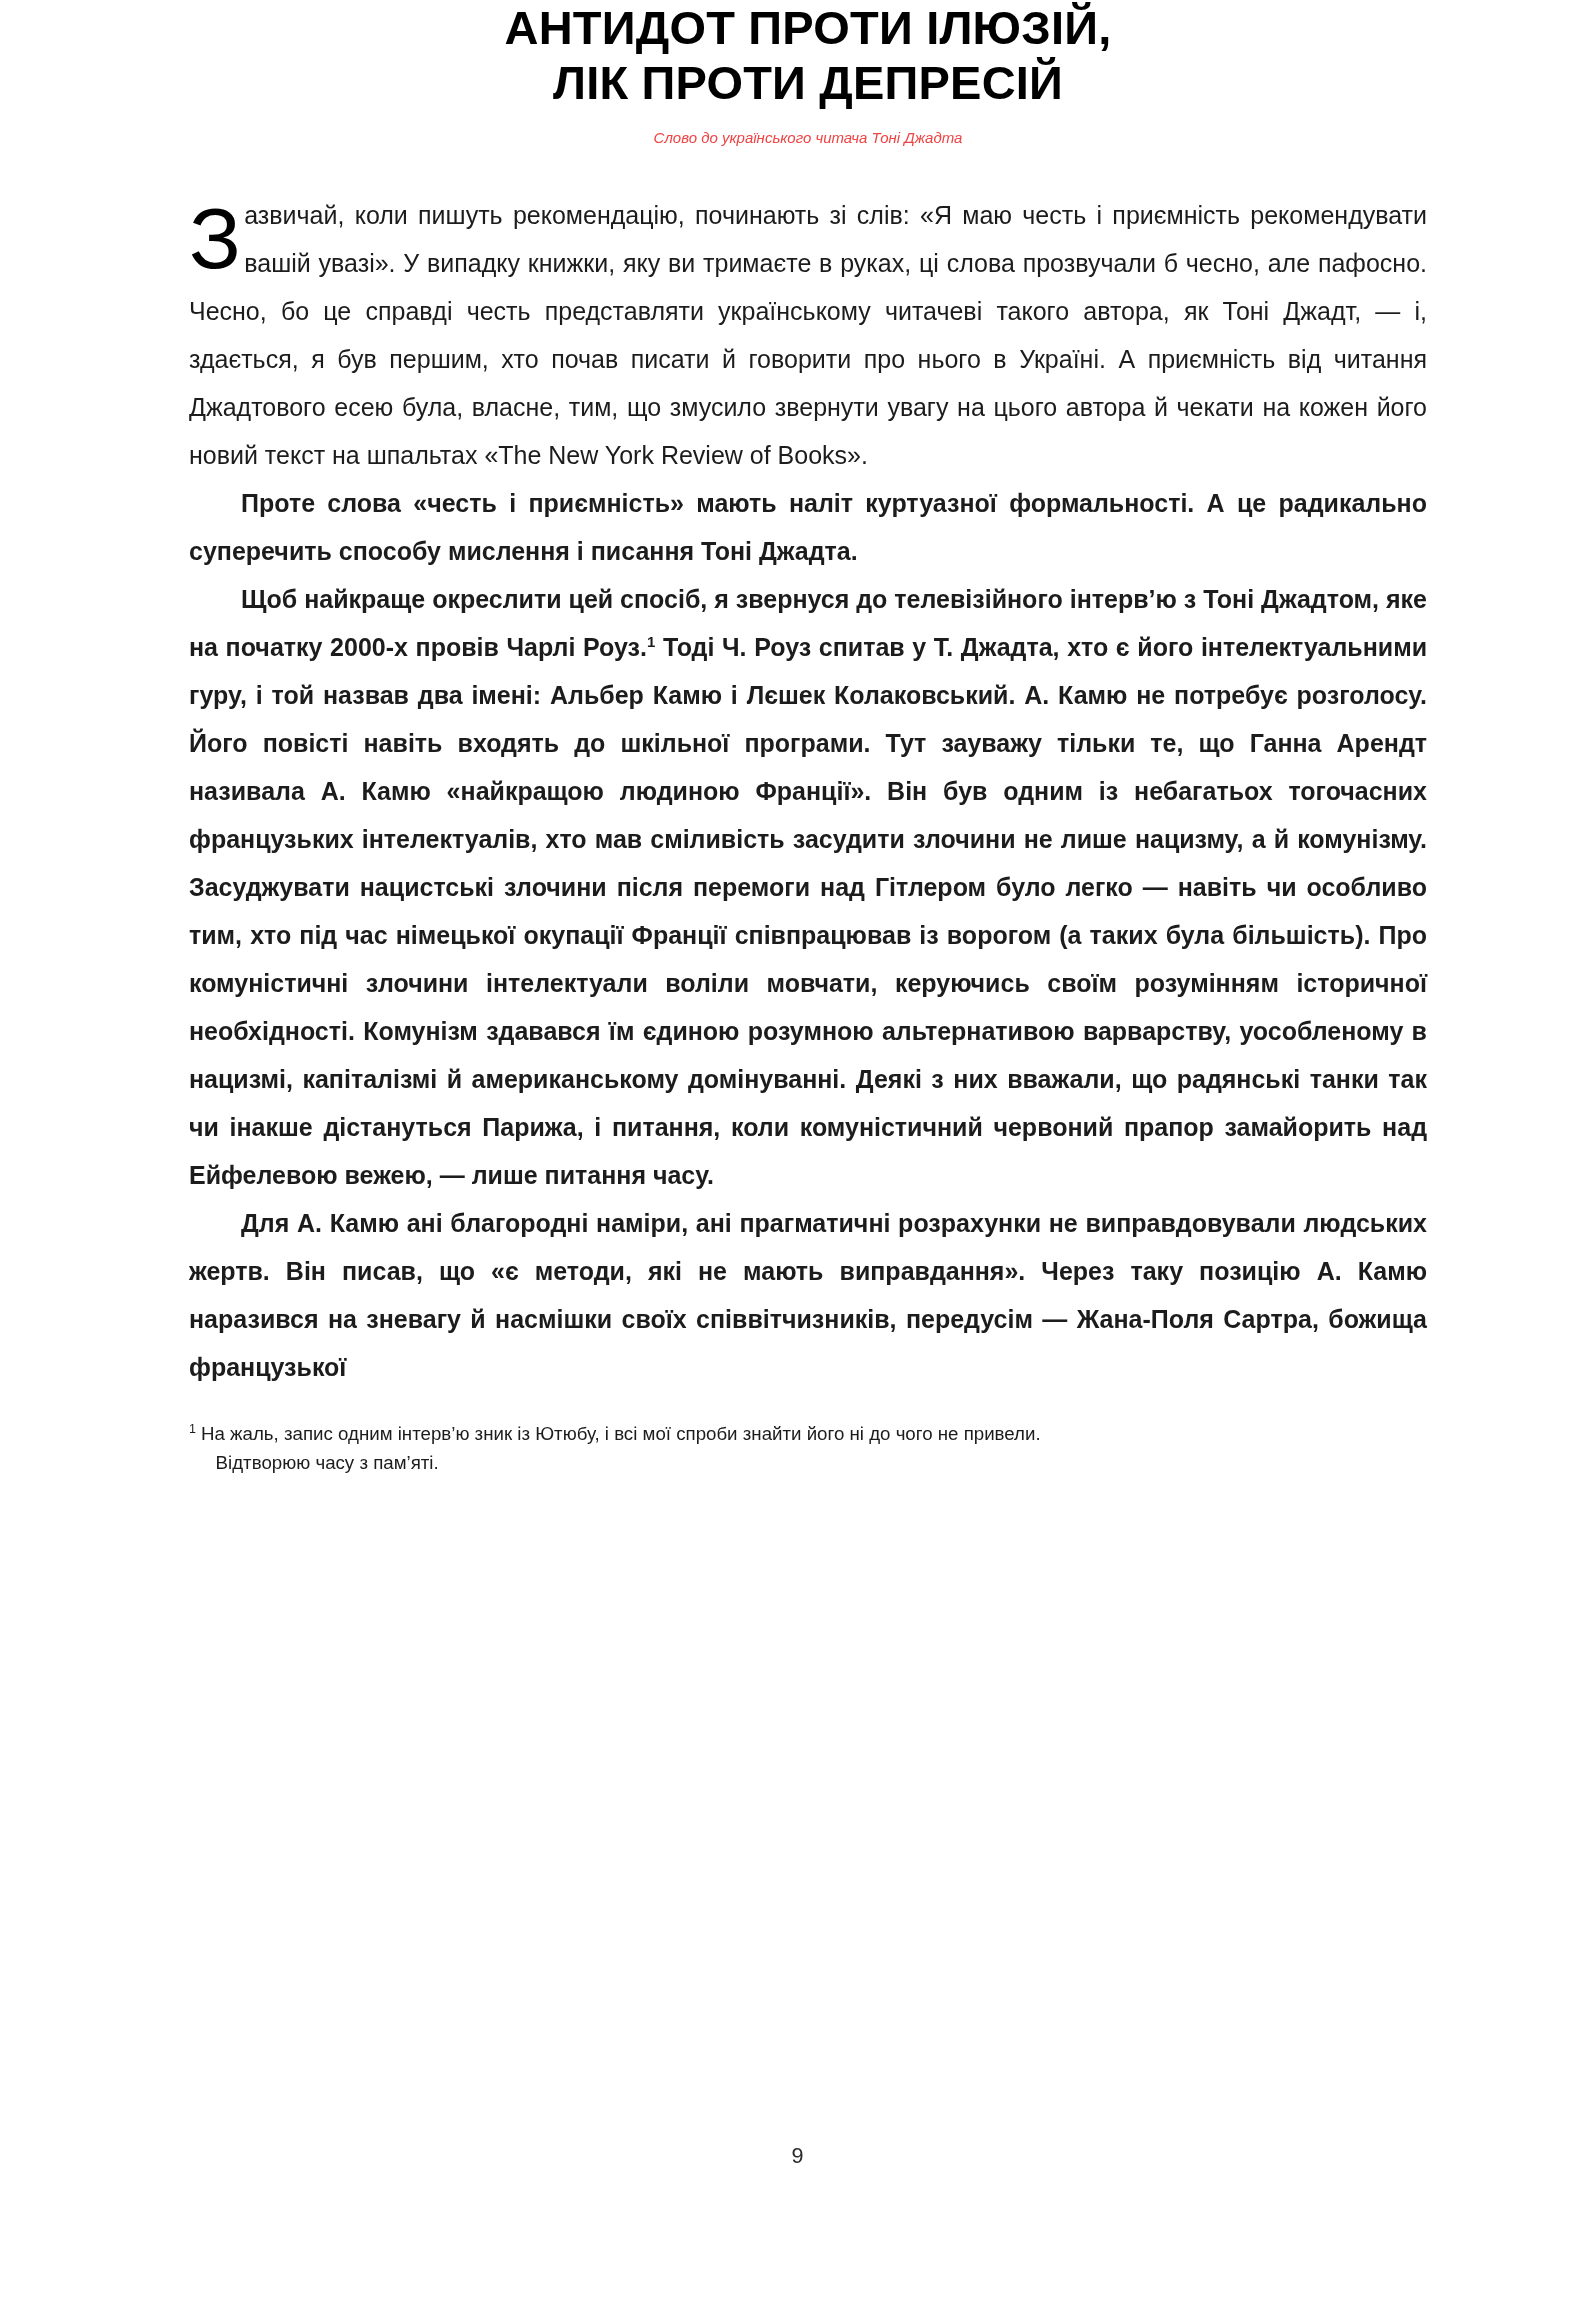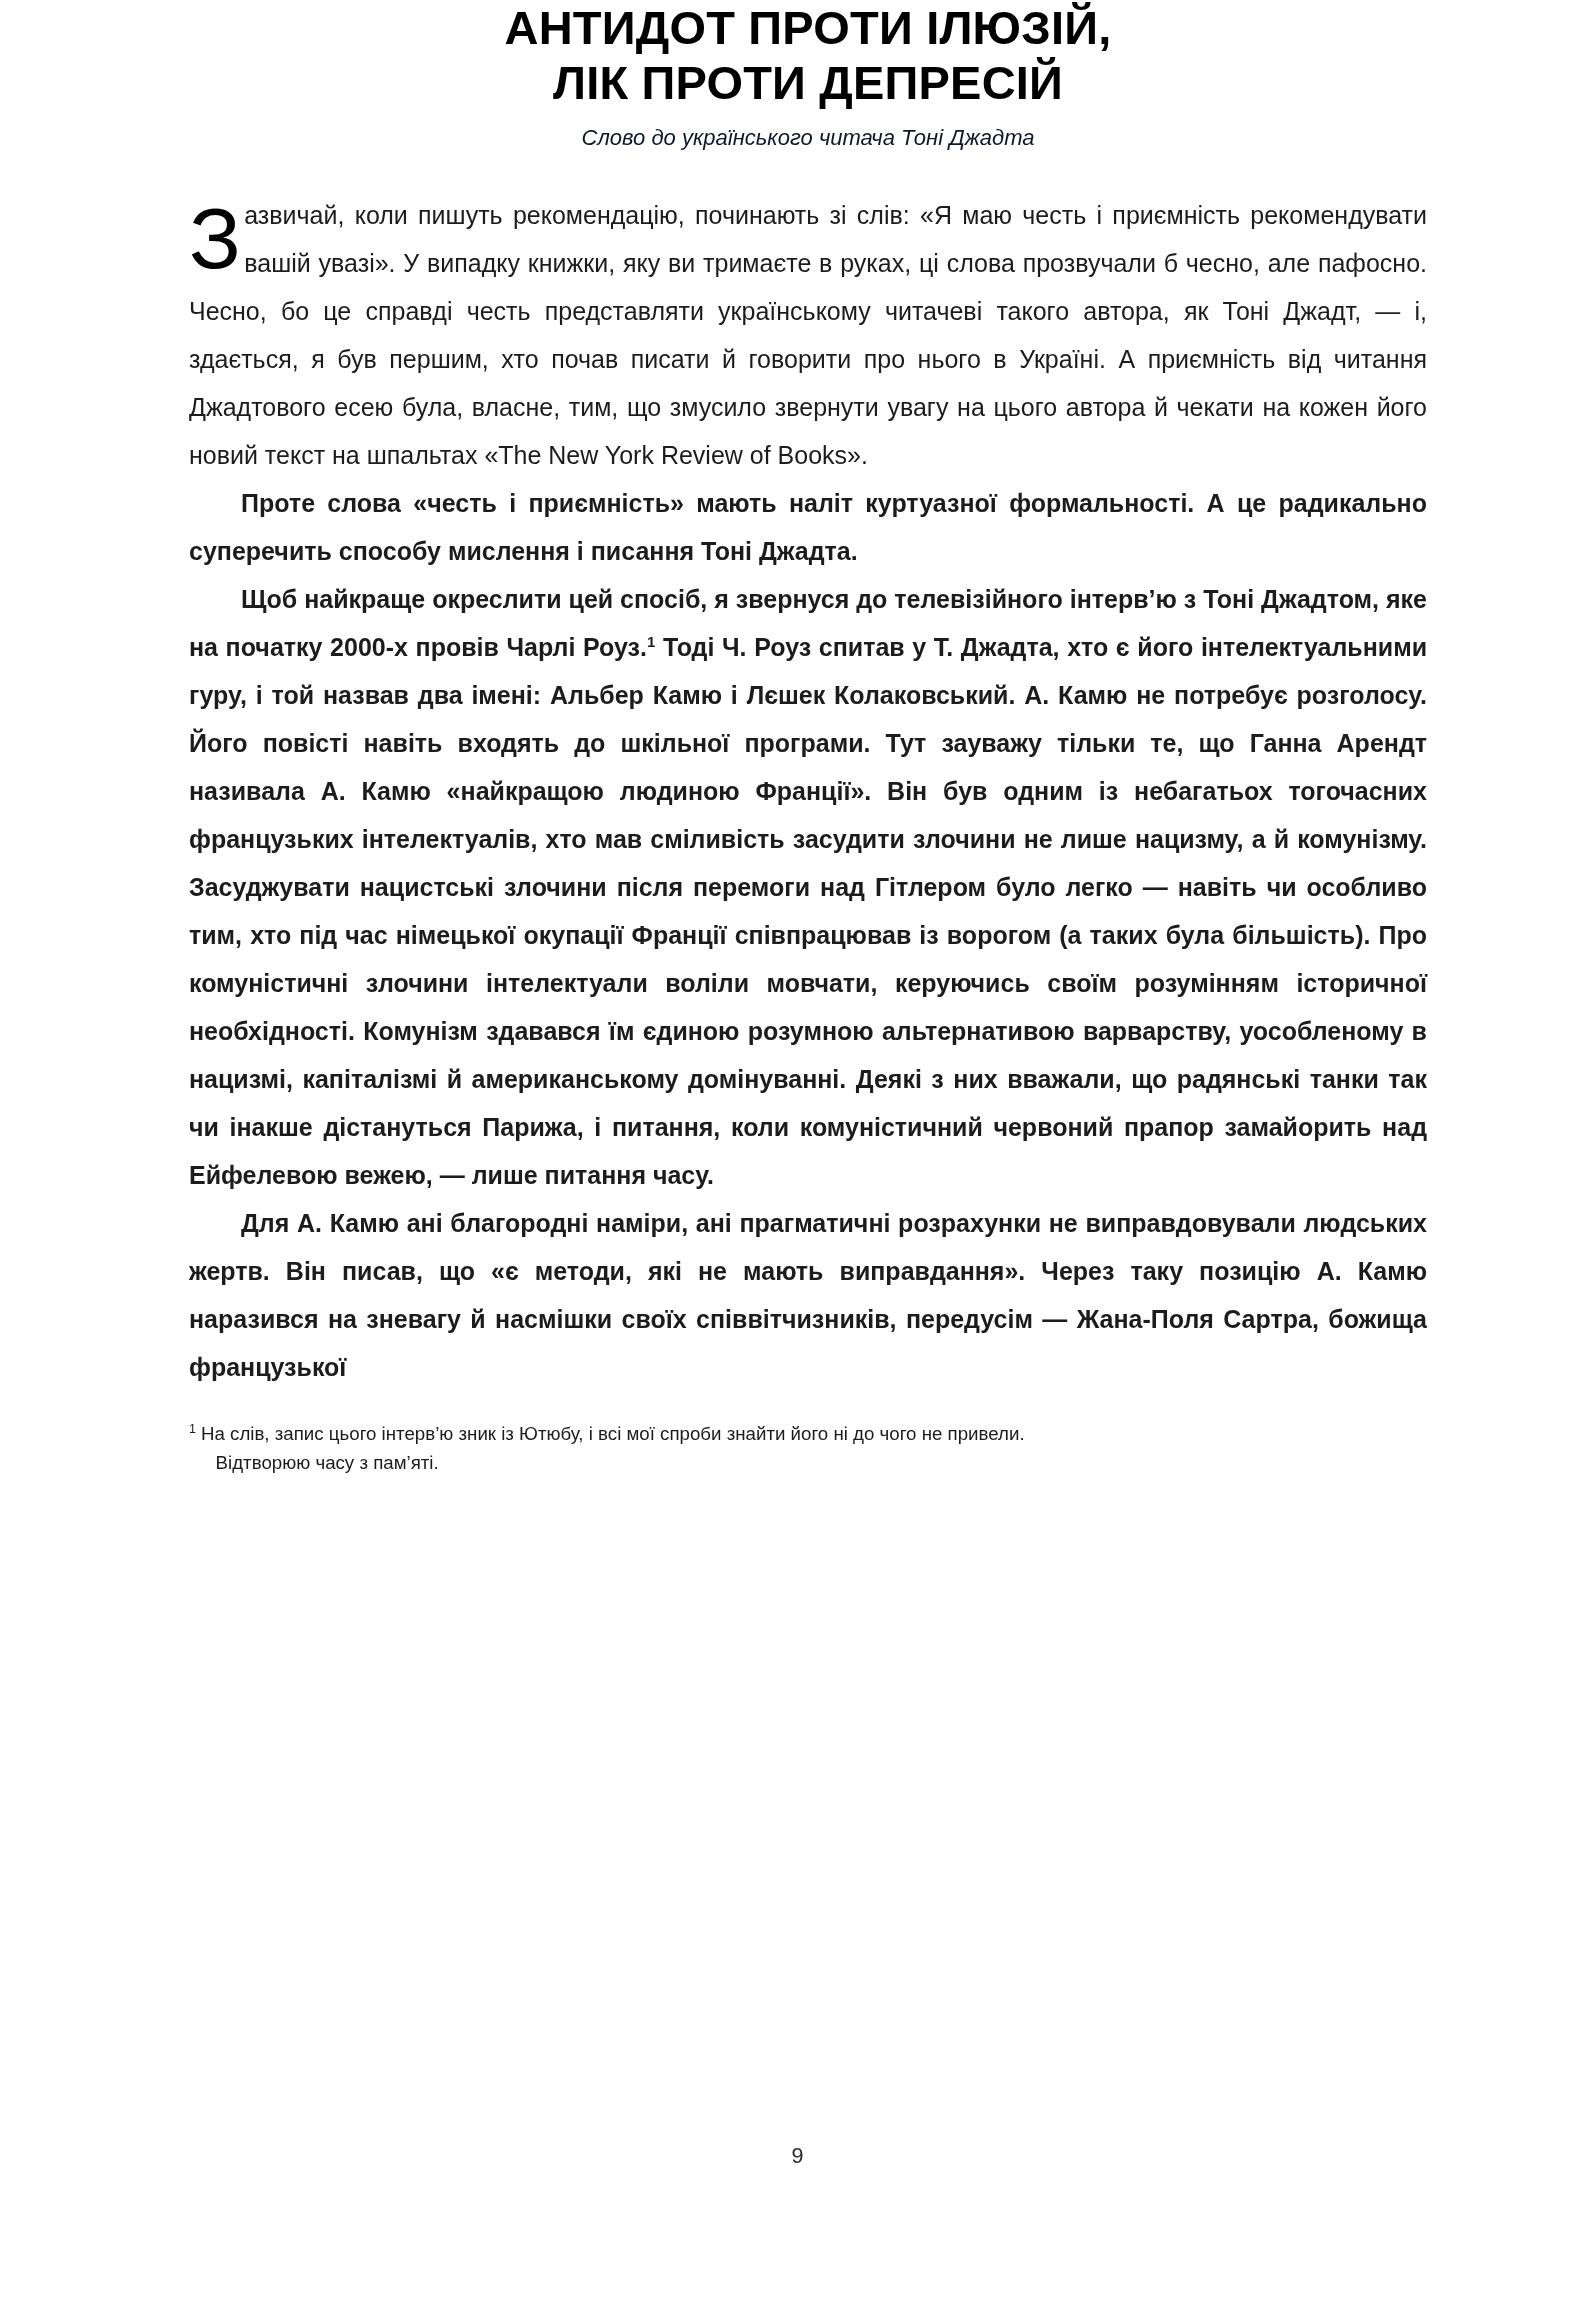--- a/index.html
+++ b/index.html
@@ -43,23 +43,23 @@
     line-height: 55px;
     letter-spacing: 0.2px;
     color: #000000;
     margin: 0;
     text-transform: uppercase;
     white-space: pre-line;
   }
   .doc-subtitle {
     font-family: "Liberation Sans", "DejaVu Sans", sans-serif;
     font-style: italic;
-    font-size: 22px;
+    font-size: 15px;
     line-height: 30px;
-    color: #0f172a;
+    color: #ef4444;
     margin: 13.3px 0 0 0;
     font-weight: normal;
   }
 
   
   .body-area {
     margin-top: 38px;
   }
   p.para {
     margin: 0;
@@ -148,20 +148,20 @@
       <p class="para dropcap-para"><span class="dropcap">З</span><span>азвичай, коли пишуть рекомендацію, починають зі слів: «Я маю честь і приємність рекомендувати вашій увазі». У випадку книжки, яку ви тримаєте в руках, ці слова прозвучали б чесно, але пафосно. Чесно, бо це справді честь представляти українському читачеві такого автора, як Тоні Джадт, — і, здається, я був першим, хто почав писати й говорити про нього в Україні. А приємність від читання Джадтового есею була, власне, тим, що змусило звернути увагу на цього автора й чекати на кожен його новий текст на шпальтах «The New York Review of Books».</span></p>
 
       <p class="para indent">Проте слова «честь і приємність» мають наліт куртуазної формальності. А це радикально суперечить способу мислення і писання Тоні Джадта.</p>
 
       <p class="para indent"><span>Щоб найкраще окреслити цей спосіб, я звернуся до телевізійного інтерв’ю з Тоні Джадтом, яке на початку 2000-х провів Чарлі Роуз.</span><sup class="fn-ref">1</sup><span> Тоді Ч. Роуз спитав у Т. Джадта, хто є його інтелектуальними гуру, і той назвав два імені: Альбер Камю і Лєшек Колаковський. А. Камю не потребує розголосу. Його повісті навіть входять до шкільної програми. Тут зауважу тільки те, що Ганна Арендт називала А. Камю «найкращою людиною Франції». Він був одним із небагатьох тогочасних французьких інтелектуалів, хто мав сміливість засудити злочини не лише нацизму, а й комунізму. Засуджувати нацистські злочини після перемоги над Гітлером було легко — навіть чи особливо тим, хто під час німецької окупації Франції співпрацював із ворогом (а таких була більшість). Про комуністичні злочини інтелектуали воліли мовчати, керуючись своїм розумінням історичної необхідності. Комунізм здавався їм єдиною розумною альтернативою варварству, уособленому в нацизмі, капіталізмі й американському домінуванні. Деякі з них вважали, що радянські танки так чи інакше дістануться Парижа, і питання, коли комуністичний червоний прапор замайорить над Ейфелевою вежею, — лише питання часу.</span></p>
 
       <p class="para indent">Для А. Камю ані благородні наміри, ані прагматичні розрахунки не виправдовували людських жертв. Він писав, що «є методи, які не мають виправдання». Через таку позицію А. Камю наразився на зневагу й насмішки своїх співвітчизників, передусім — Жана-Поля Сартра, божища французької</p>
     </div>
 
     <div class="footnote-area">
-      <p class="footnote"><span class="fn-marker">1</span><span>На слів, запис цього інтерв’ю зник із Ютюбу, і всі мої спроби знайти його ні до чого не привели.</span><span class="fn-cont">Відтворюю часу з пам’яті.</span></p>
+      <p class="footnote"><span class="fn-marker">1</span><span>На жаль, запис одним інтерв’ю зник із Ютюбу, і всі мої спроби знайти його ні до чого не привели.</span><span class="fn-cont">Відтворюю часу з пам’яті.</span></p>
     </div>
 
   </div>
 
   <div class="page-number">9</div>
 </div>
 
 
 </body></html>

